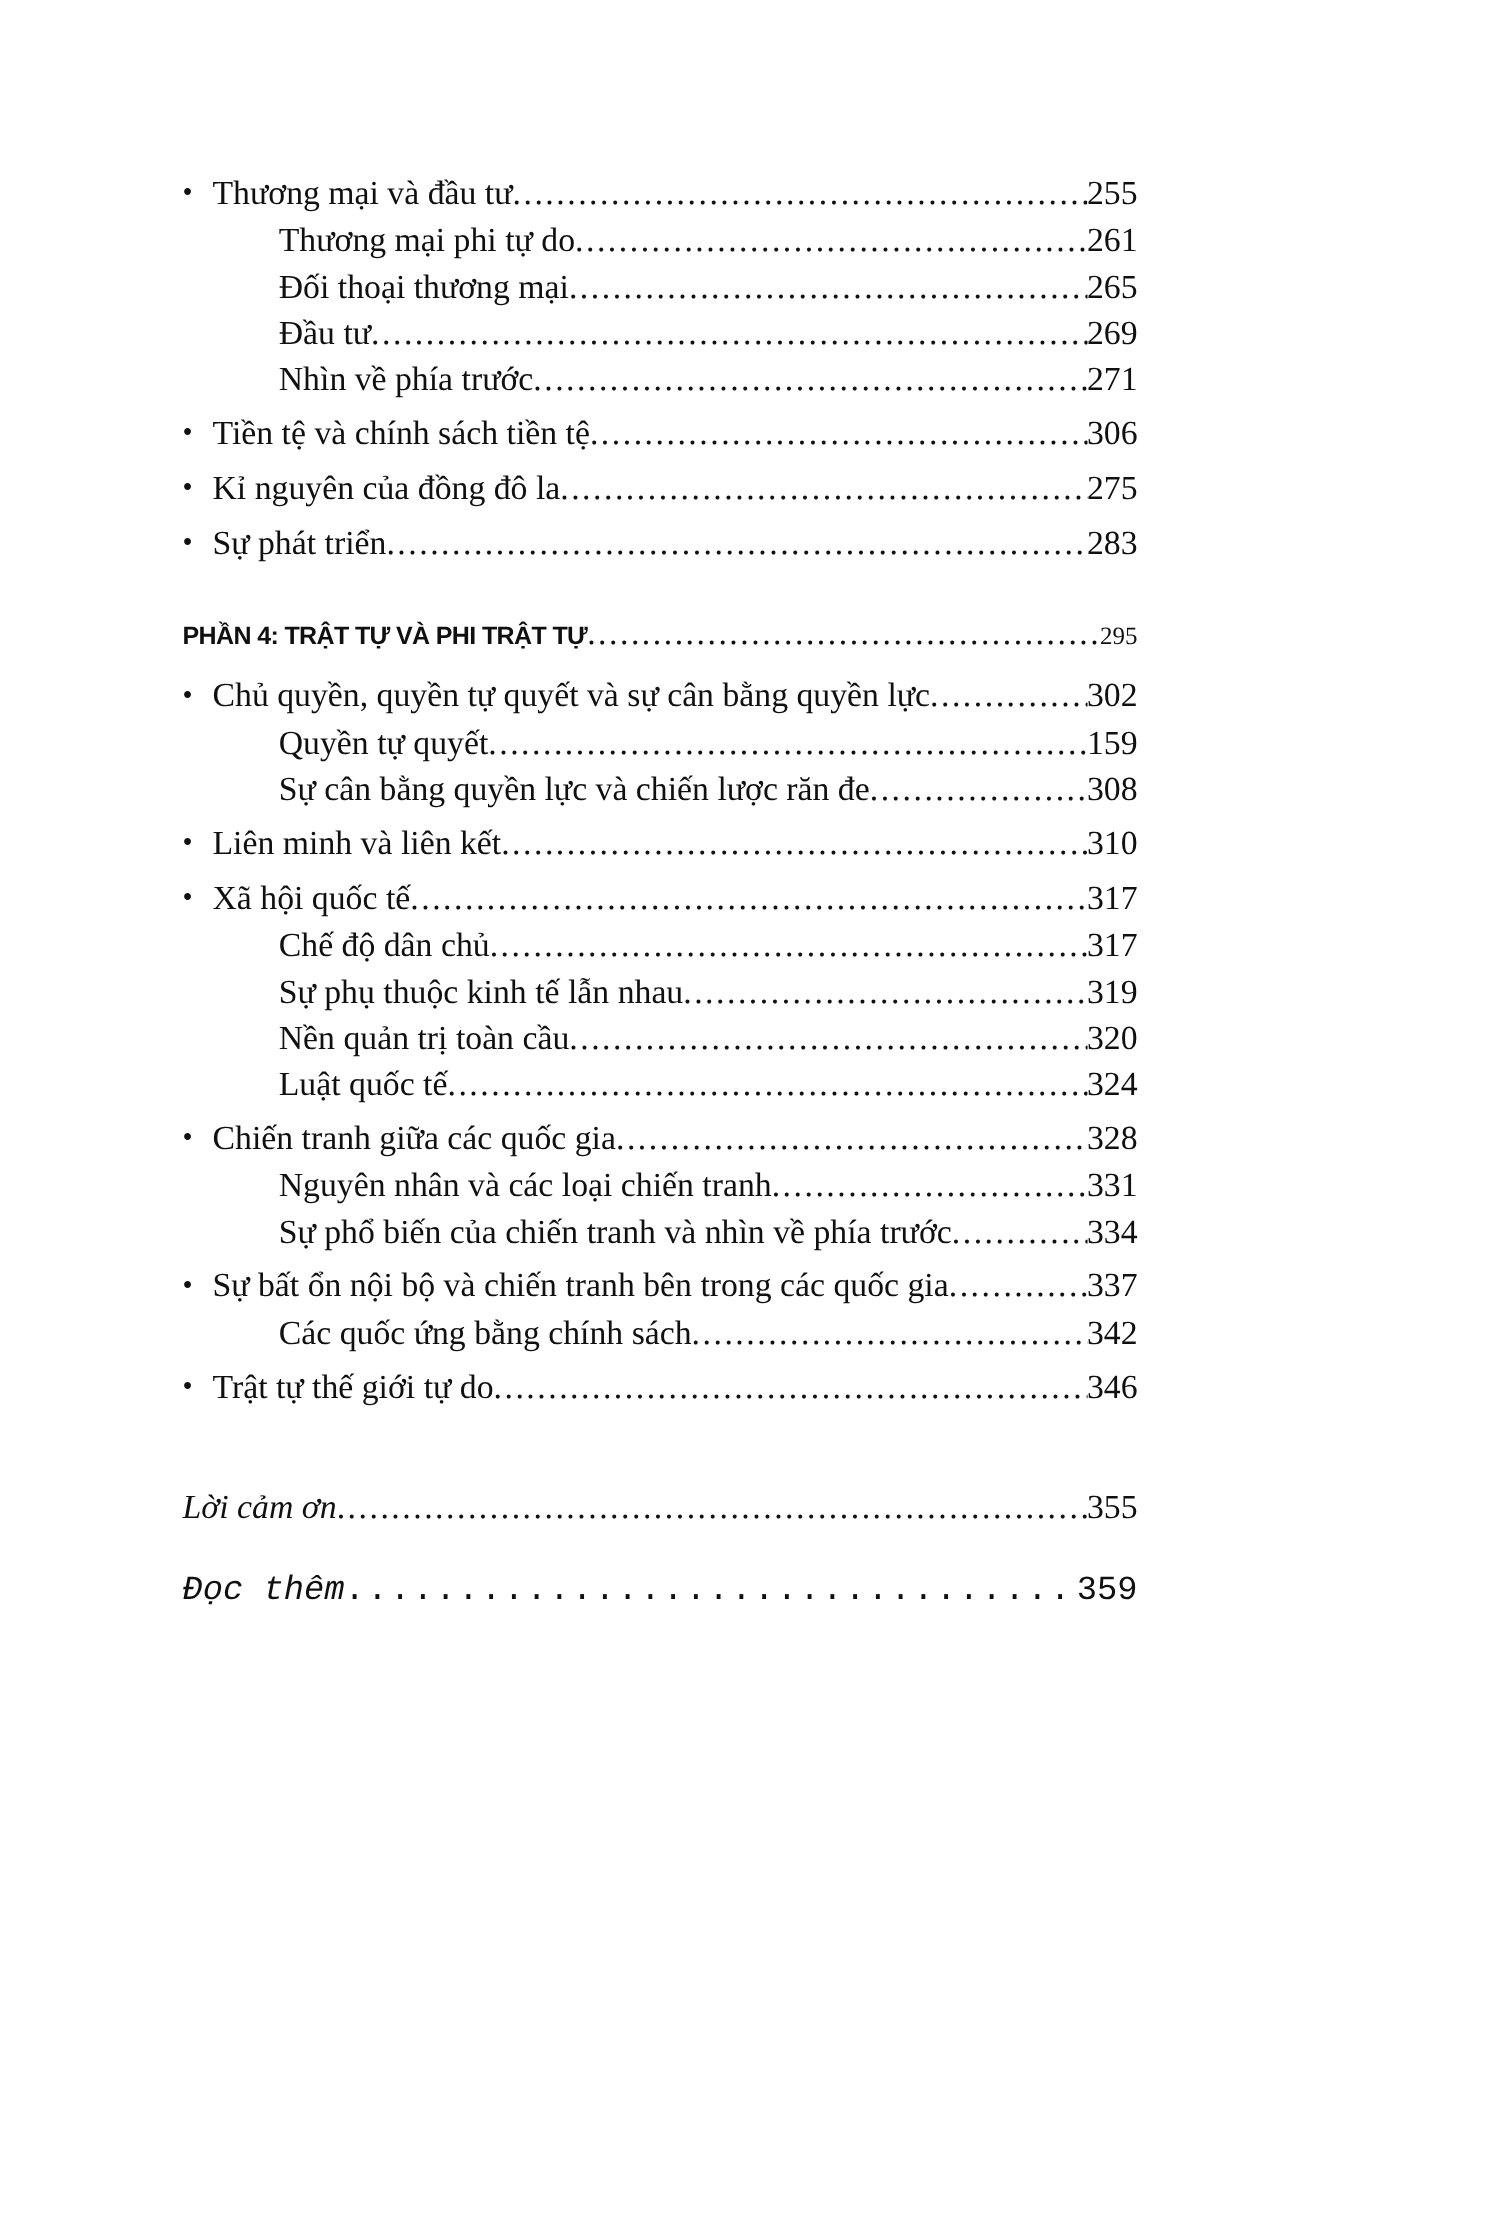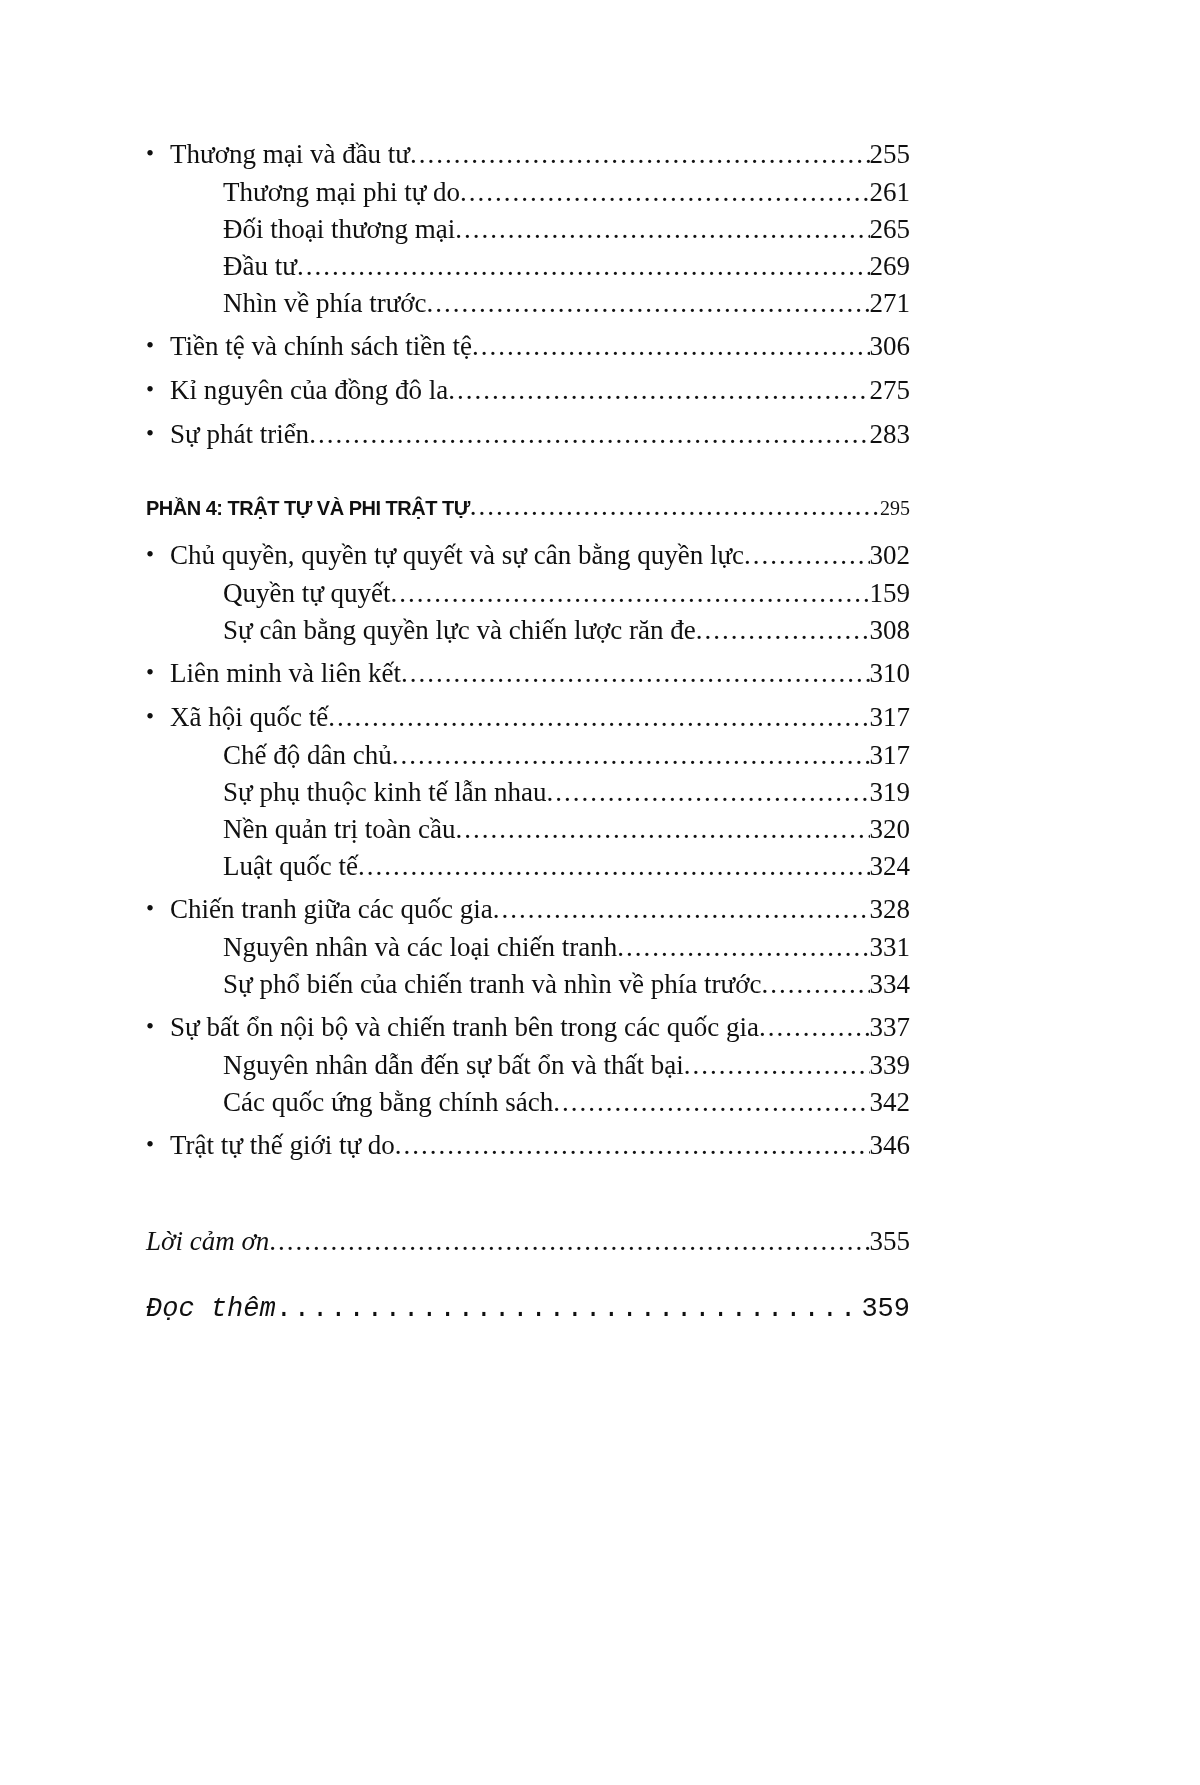--- a/index.html
+++ b/index.html
@@ -199,25 +199,20 @@
       <span class="pnum">334</span>
     </div>
 
     <div class="row l1">
       <span class="bullet">•</span>
       <span class="label">Sự bất ổn nội bộ và chiến tranh bên trong các quốc gia</span>
       <span class="dots"></span>
       <span class="pnum">337</span>
     </div>
 
-    <div class="row l2">
-      <span class="label">Nguyên nhân dẫn đến sự bất ổn và thất bại</span>
-      <span class="dots"></span>
-      <span class="pnum">339</span>
-    </div>
 
     <div class="row l2">
       <span class="label">Các quốc ứng bằng chính sách</span>
       <span class="dots"></span>
       <span class="pnum">342</span>
     </div>
 
     <div class="row l1">
       <span class="bullet">•</span>
       <span class="label">Trật tự thế giới tự do</span>

